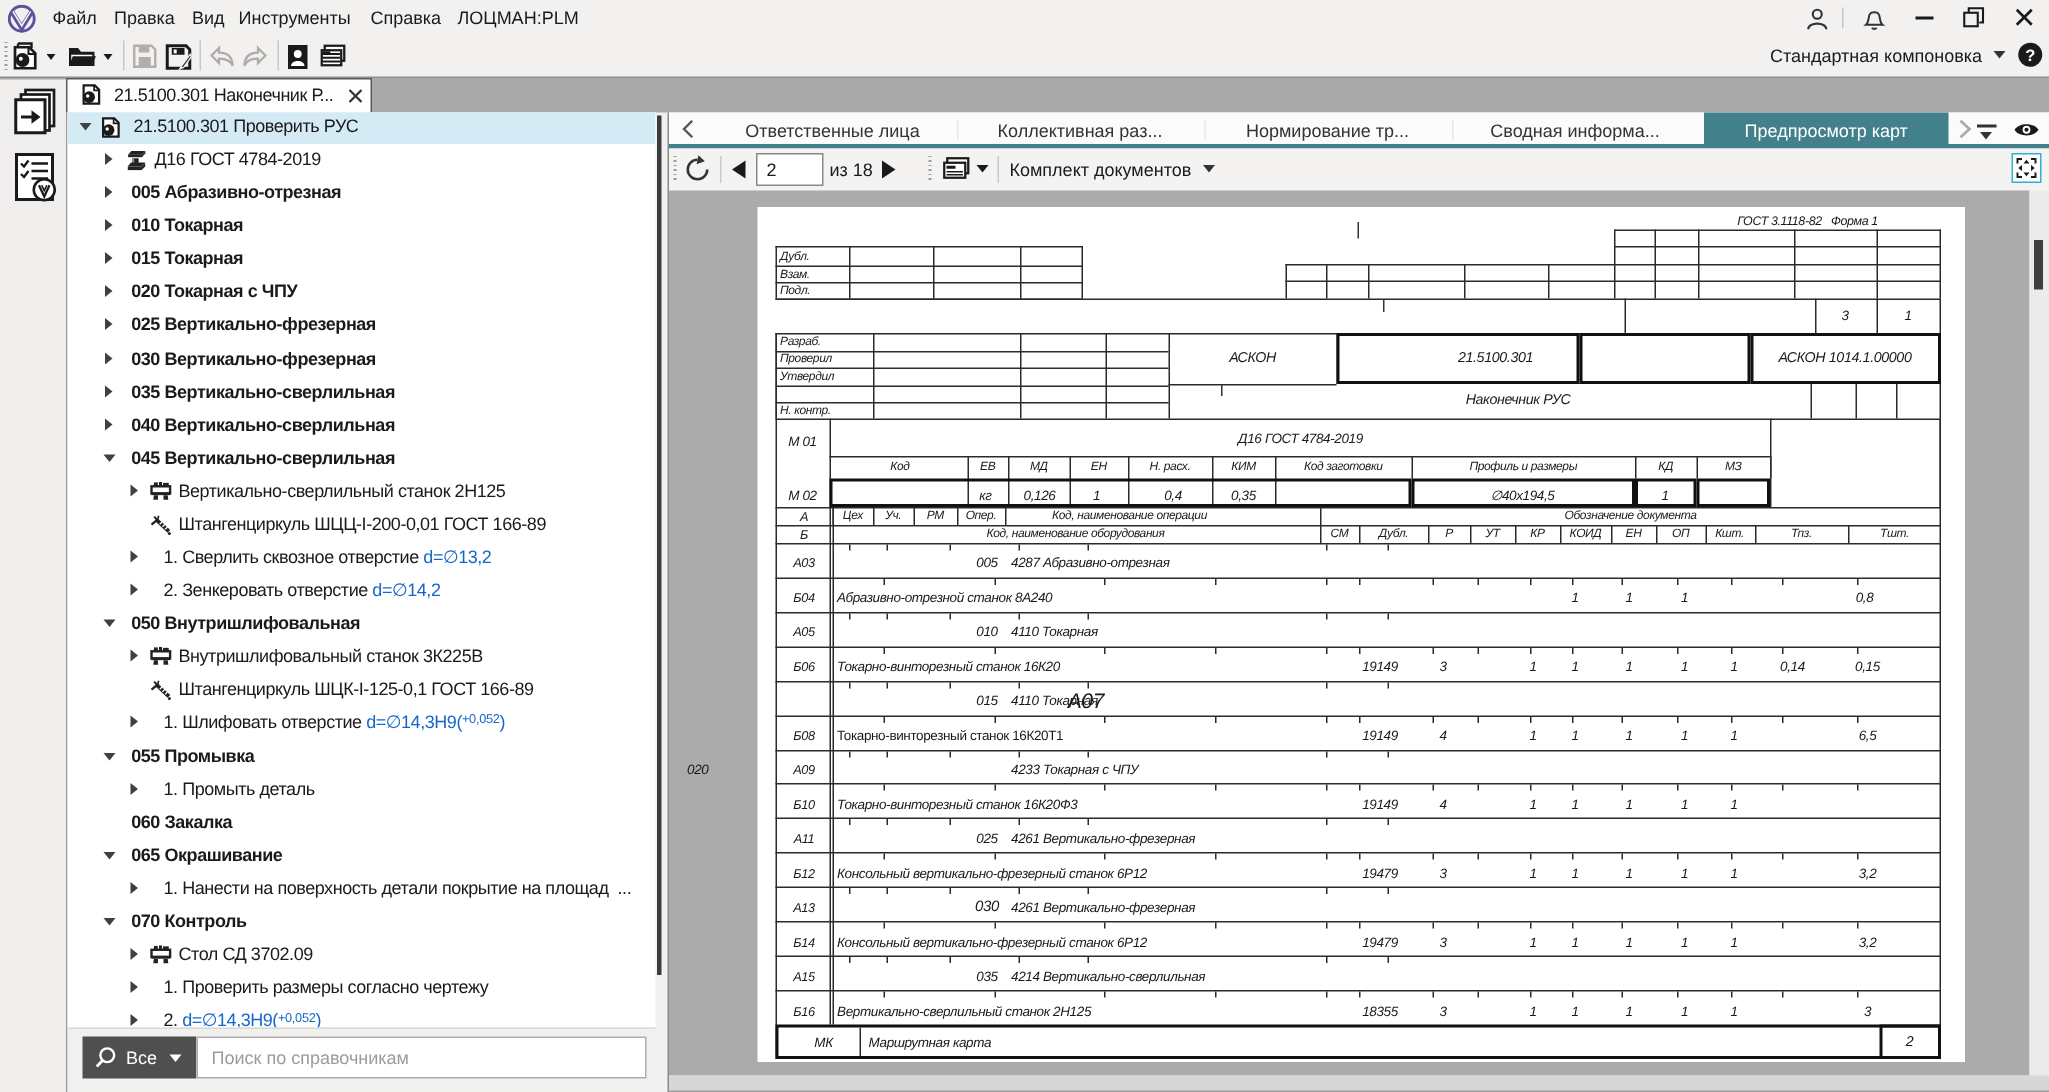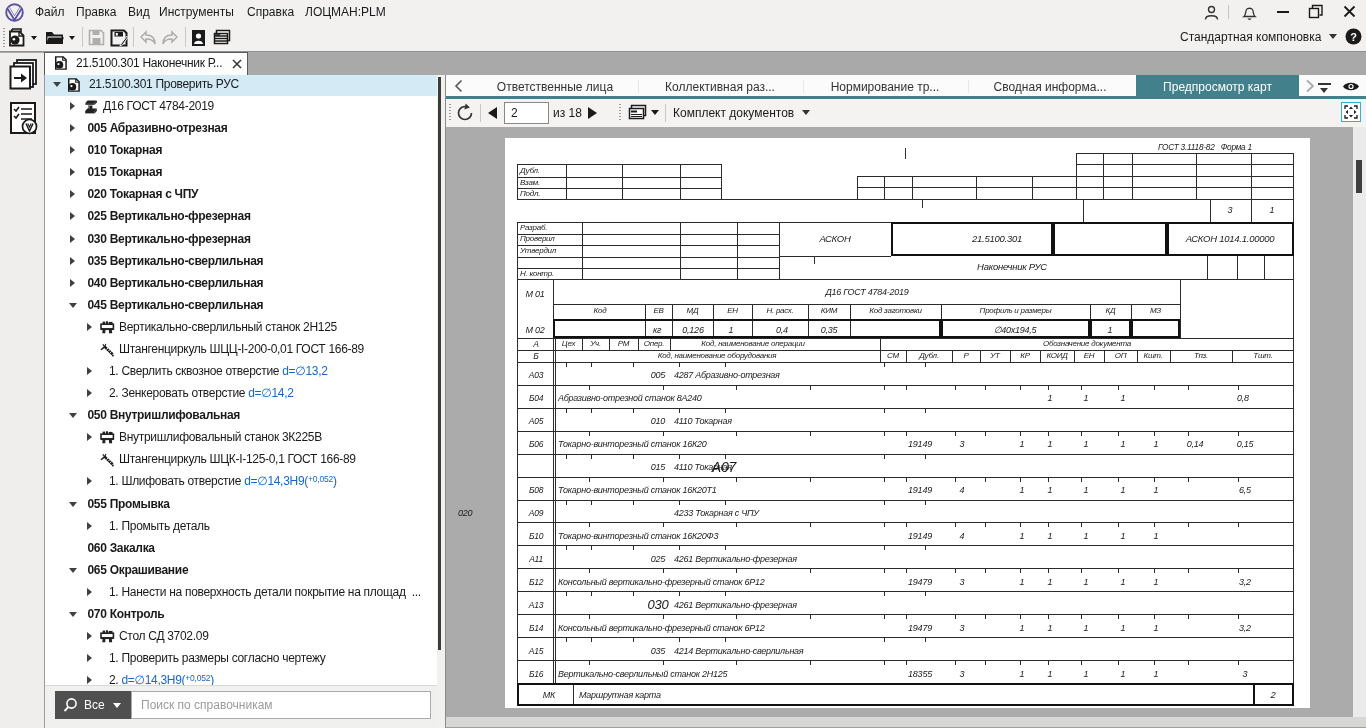--- a/index.html
+++ b/index.html
@@ -539,21 +539,21 @@
 <div style="position:absolute;left:450px;top:339.5px;width:1px;height:4.0px;background:#2b2b2b;"></div>
 <div style="position:absolute;left:480px;top:339.5px;width:1px;height:4.0px;background:#2b2b2b;"></div>
 <div style="position:absolute;left:515px;top:339.5px;width:1px;height:4.0px;background:#2b2b2b;"></div>
 <div style="position:absolute;left:543px;top:339.5px;width:1px;height:4.0px;background:#2b2b2b;"></div>
 <div style="position:absolute;left:576px;top:339.5px;width:1px;height:4.0px;background:#2b2b2b;"></div>
 <div style="position:absolute;left:613px;top:339.5px;width:1px;height:4.0px;background:#2b2b2b;"></div>
 <div style="position:absolute;left:649px;top:339.5px;width:1px;height:4.0px;background:#2b2b2b;"></div>
 <div style="position:absolute;left:683px;top:339.5px;width:1px;height:4.0px;background:#2b2b2b;"></div>
 <div style="position:absolute;left:733px;top:339.5px;width:1px;height:4.0px;background:#2b2b2b;"></div>
 <div style="position:absolute;top:344.8035714285714px;height:14px;line-height:14px;font-style:italic;font-size:8.5px;letter-spacing:-0.25px;color:#1a1a1a;white-space:nowrap;left:-169px;width:400px;text-align:center;">Б08</div>
-<div style="position:absolute;top:344.8035714285714px;height:14px;line-height:14px;font-style:italic;font-size:9px;letter-spacing:-0.25px;color:#1a1a1a;white-space:nowrap;left:53px;">Токарно-винторезный станок 16К20Т1</div>
+<div style="position:absolute;top:344.8035714285714px;height:14px;line-height:14px;font-size:9px;letter-spacing:-0.25px;color:#1a1a1a;white-space:nowrap;left:53px;">Токарно-винторезный станок 16К20Т1</div>
 <div style="position:absolute;top:344.8035714285714px;height:14px;line-height:14px;font-style:italic;font-size:9px;letter-spacing:-0.25px;color:#1a1a1a;white-space:nowrap;left:215px;width:400px;text-align:center;">19149</div>
 <div style="position:absolute;top:344.8035714285714px;height:14px;line-height:14px;font-style:italic;font-size:9px;letter-spacing:-0.25px;color:#1a1a1a;white-space:nowrap;left:257px;width:400px;text-align:center;">4</div>
 <div style="position:absolute;top:344.8035714285714px;height:14px;line-height:14px;font-style:italic;font-size:9px;letter-spacing:-0.25px;color:#1a1a1a;white-space:nowrap;left:317px;width:400px;text-align:center;">1</div>
 <div style="position:absolute;top:344.8035714285714px;height:14px;line-height:14px;font-style:italic;font-size:9px;letter-spacing:-0.25px;color:#1a1a1a;white-space:nowrap;left:345px;width:400px;text-align:center;">1</div>
 <div style="position:absolute;top:344.8035714285714px;height:14px;line-height:14px;font-style:italic;font-size:9px;letter-spacing:-0.25px;color:#1a1a1a;white-space:nowrap;left:381px;width:400px;text-align:center;">1</div>
 <div style="position:absolute;top:344.8035714285714px;height:14px;line-height:14px;font-style:italic;font-size:9px;letter-spacing:-0.25px;color:#1a1a1a;white-space:nowrap;left:418px;width:400px;text-align:center;">1</div>
 <div style="position:absolute;top:344.8035714285714px;height:14px;line-height:14px;font-style:italic;font-size:9px;letter-spacing:-0.25px;color:#1a1a1a;white-space:nowrap;left:451px;width:400px;text-align:center;">1</div>
 <div style="position:absolute;top:344.8035714285714px;height:14px;line-height:14px;font-style:italic;font-size:9px;letter-spacing:-0.25px;color:#1a1a1a;white-space:nowrap;left:540px;width:400px;text-align:center;">6,5</div>
 <div style="position:absolute;left:12px;top:361.5px;width:777px;height:1px;background:#2b2b2b;"></div>
 <div style="position:absolute;left:61px;top:362.5px;width:1px;height:4.0px;background:#2b2b2b;"></div>
@@ -630,21 +630,21 @@
 <div style="position:absolute;top:436.6607142857143px;height:14px;line-height:14px;font-style:italic;font-size:9px;letter-spacing:-0.25px;color:#1a1a1a;white-space:nowrap;left:540px;width:400px;text-align:center;">3,2</div>
 <div style="position:absolute;left:12px;top:453.0px;width:777px;height:1px;background:#2b2b2b;"></div>
 <div style="position:absolute;left:61px;top:454.0px;width:1px;height:4.0px;background:#2b2b2b;"></div>
 <div style="position:absolute;left:86px;top:454.0px;width:1px;height:4.0px;background:#2b2b2b;"></div>
 <div style="position:absolute;left:128px;top:454.0px;width:1px;height:4.0px;background:#2b2b2b;"></div>
 <div style="position:absolute;left:174px;top:454.0px;width:1px;height:4.0px;background:#2b2b2b;"></div>
 <div style="position:absolute;left:220px;top:454.0px;width:1px;height:4.0px;background:#2b2b2b;"></div>
 <div style="position:absolute;left:379px;top:454.0px;width:1px;height:4.0px;background:#2b2b2b;"></div>
 <div style="position:absolute;left:420px;top:454.0px;width:1px;height:4.0px;background:#2b2b2b;"></div>
 <div style="position:absolute;top:459.625px;height:14px;line-height:14px;font-style:italic;font-size:8.5px;letter-spacing:-0.25px;color:#1a1a1a;white-space:nowrap;left:-169px;width:400px;text-align:center;">А13</div>
-<div style="position:absolute;top:459.625px;height:14px;line-height:14px;font-style:italic;font-size:13px;letter-spacing:-0.25px;color:#1a1a1a;white-space:nowrap;left:-47px;width:400px;text-align:center;">030</div>
+<div style="position:absolute;top:459.625px;height:14px;line-height:14px;font-style:italic;font-size:10px;letter-spacing:-0.25px;color:#1a1a1a;white-space:nowrap;left:-47px;width:400px;text-align:center;">030</div>
 <div style="position:absolute;top:459.625px;height:14px;line-height:14px;font-style:italic;font-size:9px;letter-spacing:-0.25px;color:#1a1a1a;white-space:nowrap;left:169px;">4261 Вертикально-фрезерная</div>
 <div style="position:absolute;left:12px;top:476.0px;width:777px;height:1px;background:#2b2b2b;"></div>
 <div style="position:absolute;left:84px;top:477.0px;width:1px;height:4.0px;background:#2b2b2b;"></div>
 <div style="position:absolute;left:158px;top:477.0px;width:1px;height:4.0px;background:#2b2b2b;"></div>
 <div style="position:absolute;left:231px;top:477.0px;width:1px;height:4.0px;background:#2b2b2b;"></div>
 <div style="position:absolute;left:305px;top:477.0px;width:1px;height:4.0px;background:#2b2b2b;"></div>
 <div style="position:absolute;left:379px;top:477.0px;width:1px;height:4.0px;background:#2b2b2b;"></div>
 <div style="position:absolute;left:401px;top:477.0px;width:1px;height:4.0px;background:#2b2b2b;"></div>
 <div style="position:absolute;left:450px;top:477.0px;width:1px;height:4.0px;background:#2b2b2b;"></div>
 <div style="position:absolute;left:480px;top:477.0px;width:1px;height:4.0px;background:#2b2b2b;"></div>

